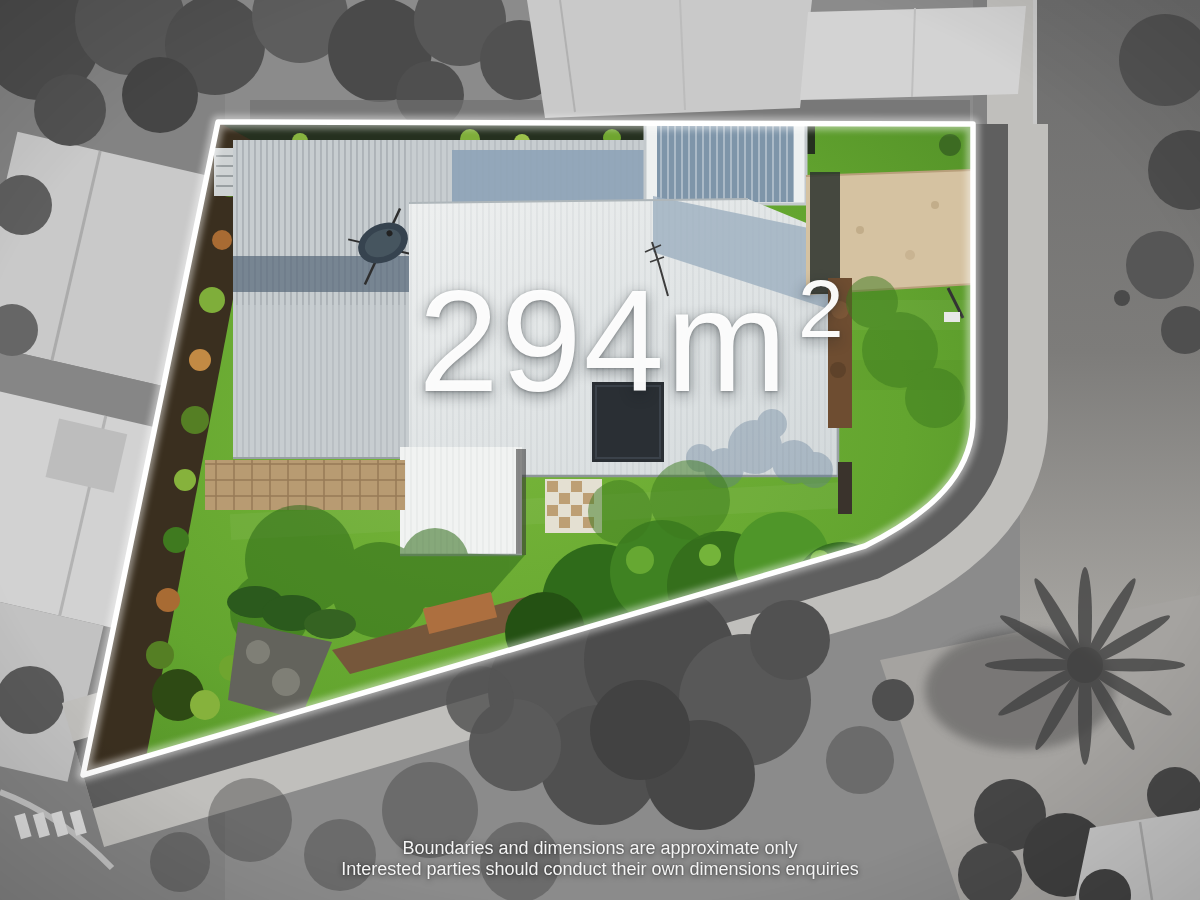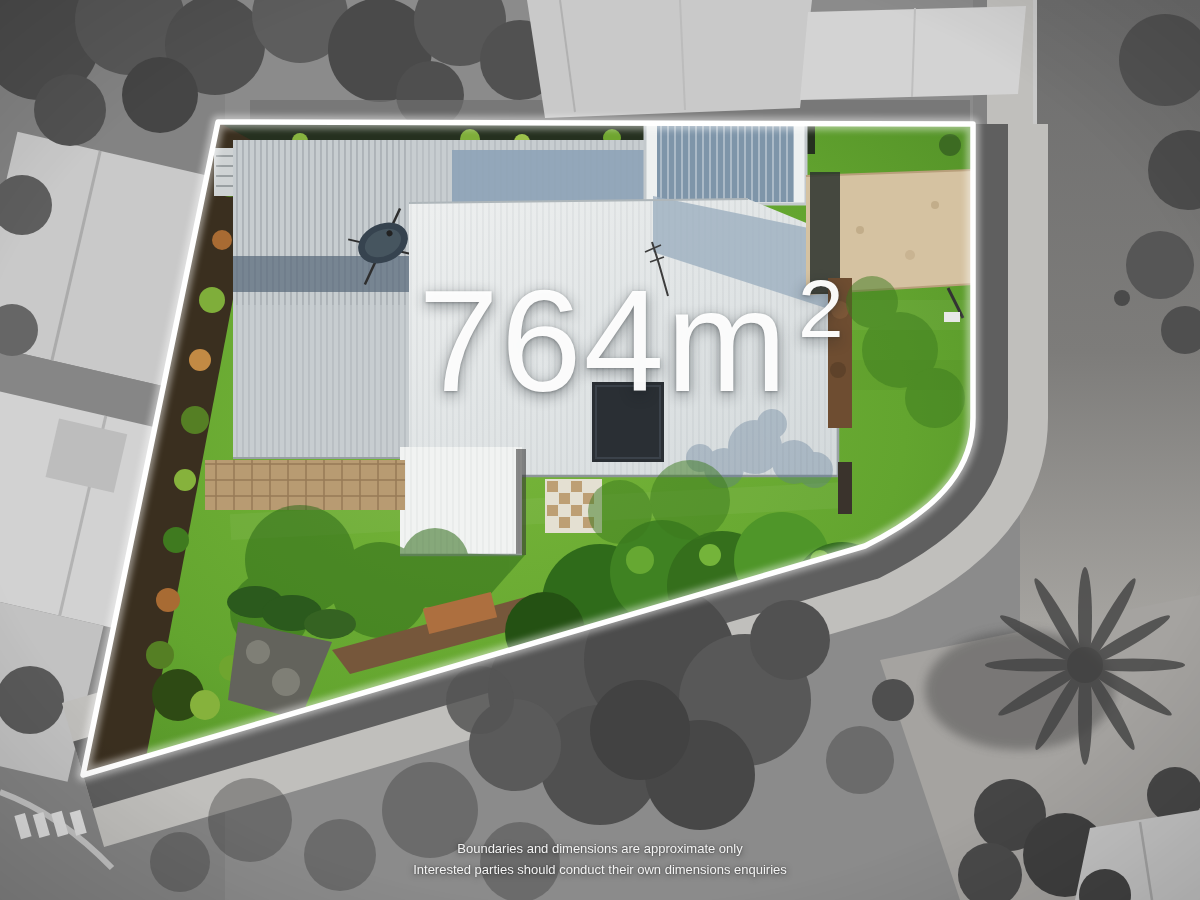--- a/index.html
+++ b/index.html
@@ -6,21 +6,21 @@
   #stage{position:relative;width:1200px;height:900px;overflow:hidden;
          font-family:"Liberation Sans",sans-serif;background:#8b8b8b;}
   #stage svg{position:absolute;left:0;top:0;}
   .overlay{position:absolute;color:#fff;}
   #area-label{left:632px;top:268px;transform:translateX(-50%);
     font-size:145px;line-height:1;letter-spacing:2px;white-space:nowrap;
     color:rgba(255,255,255,.97);
     text-shadow:0 4px 14px rgba(25,30,35,.45), 0 1px 3px rgba(40,45,50,.35);}
   #area-label .sup{font-size:82px;vertical-align:54px;margin-left:9px;}
   #disclaimer{left:0;right:0;top:838px;text-align:center;
-    font-size:13px;line-height:21px;color:#f5f5f5;
+    font-size:18px;line-height:21px;color:#f5f5f5;
     text-shadow:0 1px 6px rgba(0,0,0,.6),0 0 2px rgba(0,0,0,.45);}
 </style>
 </head>
 <body>
 
 <div id="stage">
 <svg width="1200" height="900" viewBox="0 0 1200 900">
   <defs>
     <clipPath id="lot">
       <path d="M218,122 L973,124 L973,418 C973,462 948,505 865,546 L83,775 Z"></path>
@@ -383,20 +383,20 @@
     </g>
   </g>
 
   <path d="M218,122 L973,124 L973,418 C973,462 948,505 865,546 L83,775 Z" fill="none" stroke="#ffffff" stroke-width="13" opacity=".45" stroke-linejoin="round" filter="url(#soft3)"></path>
   <path d="M218,122 L973,124 L973,418 C973,462 948,505 865,546 L83,775 Z" fill="none" stroke="#ffffff" stroke-width="5.5" stroke-linejoin="round"></path>
 
   <rect x="0" y="0" width="1200" height="900" fill="url(#vign)"></rect>
 </svg>
 
 <div class="overlay" id="area-label">
-  <span>764m</span><span class="sup">2</span>
+  <span>294m</span><span class="sup">2</span>
 </div>
 
 <div class="overlay" id="disclaimer">
   <div>Boundaries and dimensions are approximate only</div>
   <div>Interested parties should conduct their own dimensions enquiries</div>
 </div>
 </div>
 
 </body></html>

